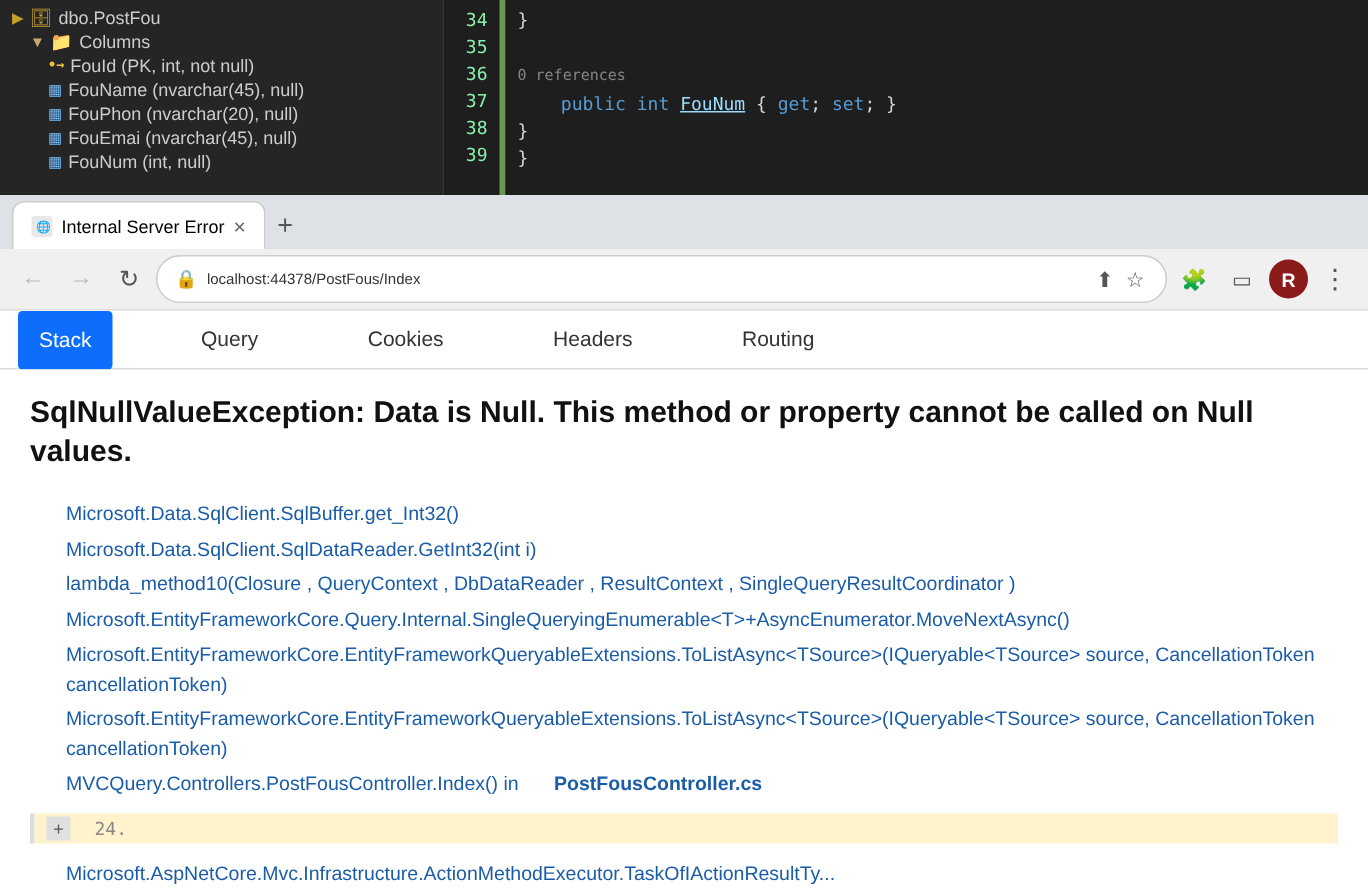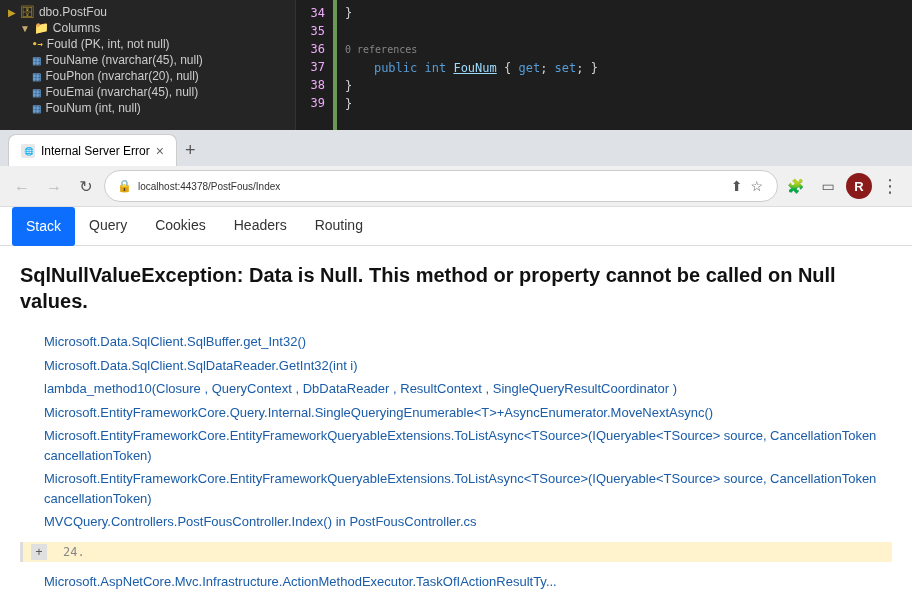--- a/index.html
+++ b/index.html
@@ -26,21 +26,21 @@
       align-items: center;
       gap: 4px;
       color: #ccc;
       font-size: 12px;
     }
     .db-tree-indent1 { padding-left: 20px; }
     .db-tree-indent2 { padding-left: 32px; }
 
     .line-numbers {
       background: #1e1e1e;
-      color: #f0abfc;
+      color: #86efac;
       font-family: 'Consolas', monospace;
       font-size: 12px;
       padding: 4px 8px;
       text-align: right;
       min-width: 38px;
       line-height: 18px;
       border-left: 1px solid #333;
     }
     .green-bar {
       width: 4px;
@@ -138,20 +138,21 @@
       padding: 0;
       height: calc(594px - 130px - 76px);
       overflow-y: auto;
     }
 
     
     .devtools-tabs {
       display: flex;
       border-bottom: 1px solid #ddd;
       padding: 0 12px;
+      gap: 45px;
     }
     .devtab {
       padding: 10px 14px;
       font-size: 14px;
       color: #333;
       cursor: pointer;
       border-bottom: 2px solid transparent;
       background: none;
       border-top: none;
       border-left: none;
@@ -332,21 +333,21 @@
 
     <ul class="stack-trace">
       <li>Microsoft.Data.SqlClient.SqlBuffer.get_Int32()</li>
       <li>Microsoft.Data.SqlClient.SqlDataReader.GetInt32(int i)</li>
       <li>lambda_method10(Closure , QueryContext , DbDataReader , ResultContext , SingleQueryResultCoordinator )</li>
       <li>Microsoft.EntityFrameworkCore.Query.Internal.SingleQueryingEnumerable&lt;T&gt;+AsyncEnumerator.MoveNextAsync()</li>
       <li>Microsoft.EntityFrameworkCore.EntityFrameworkQueryableExtensions.ToListAsync&lt;TSource&gt;(IQueryable&lt;TSource&gt; source, CancellationToken cancellationToken)</li>
       <li>Microsoft.EntityFrameworkCore.EntityFrameworkQueryableExtensions.ToListAsync&lt;TSource&gt;(IQueryable&lt;TSource&gt; source, CancellationToken cancellationToken)</li>
       <li>
         <span style="color:#1a5ca8;">MVCQuery.Controllers.PostFousController.Index() in </span>
-        <span style="color:#1a5ca8; font-weight:normal;">PostFousController.cs</span>
+        <span style="color:#1a5ca8; font-weight:bold;margin-left:20px;">PostFousController.cs</span>
       </li>
     </ul>
 
     <div class="code-snippet">
       <div class="code-snippet-line highlight">
         <button class="add-btn">+</button>
         <span class="line-num">24.</span>
       </div>
     </div>
 

